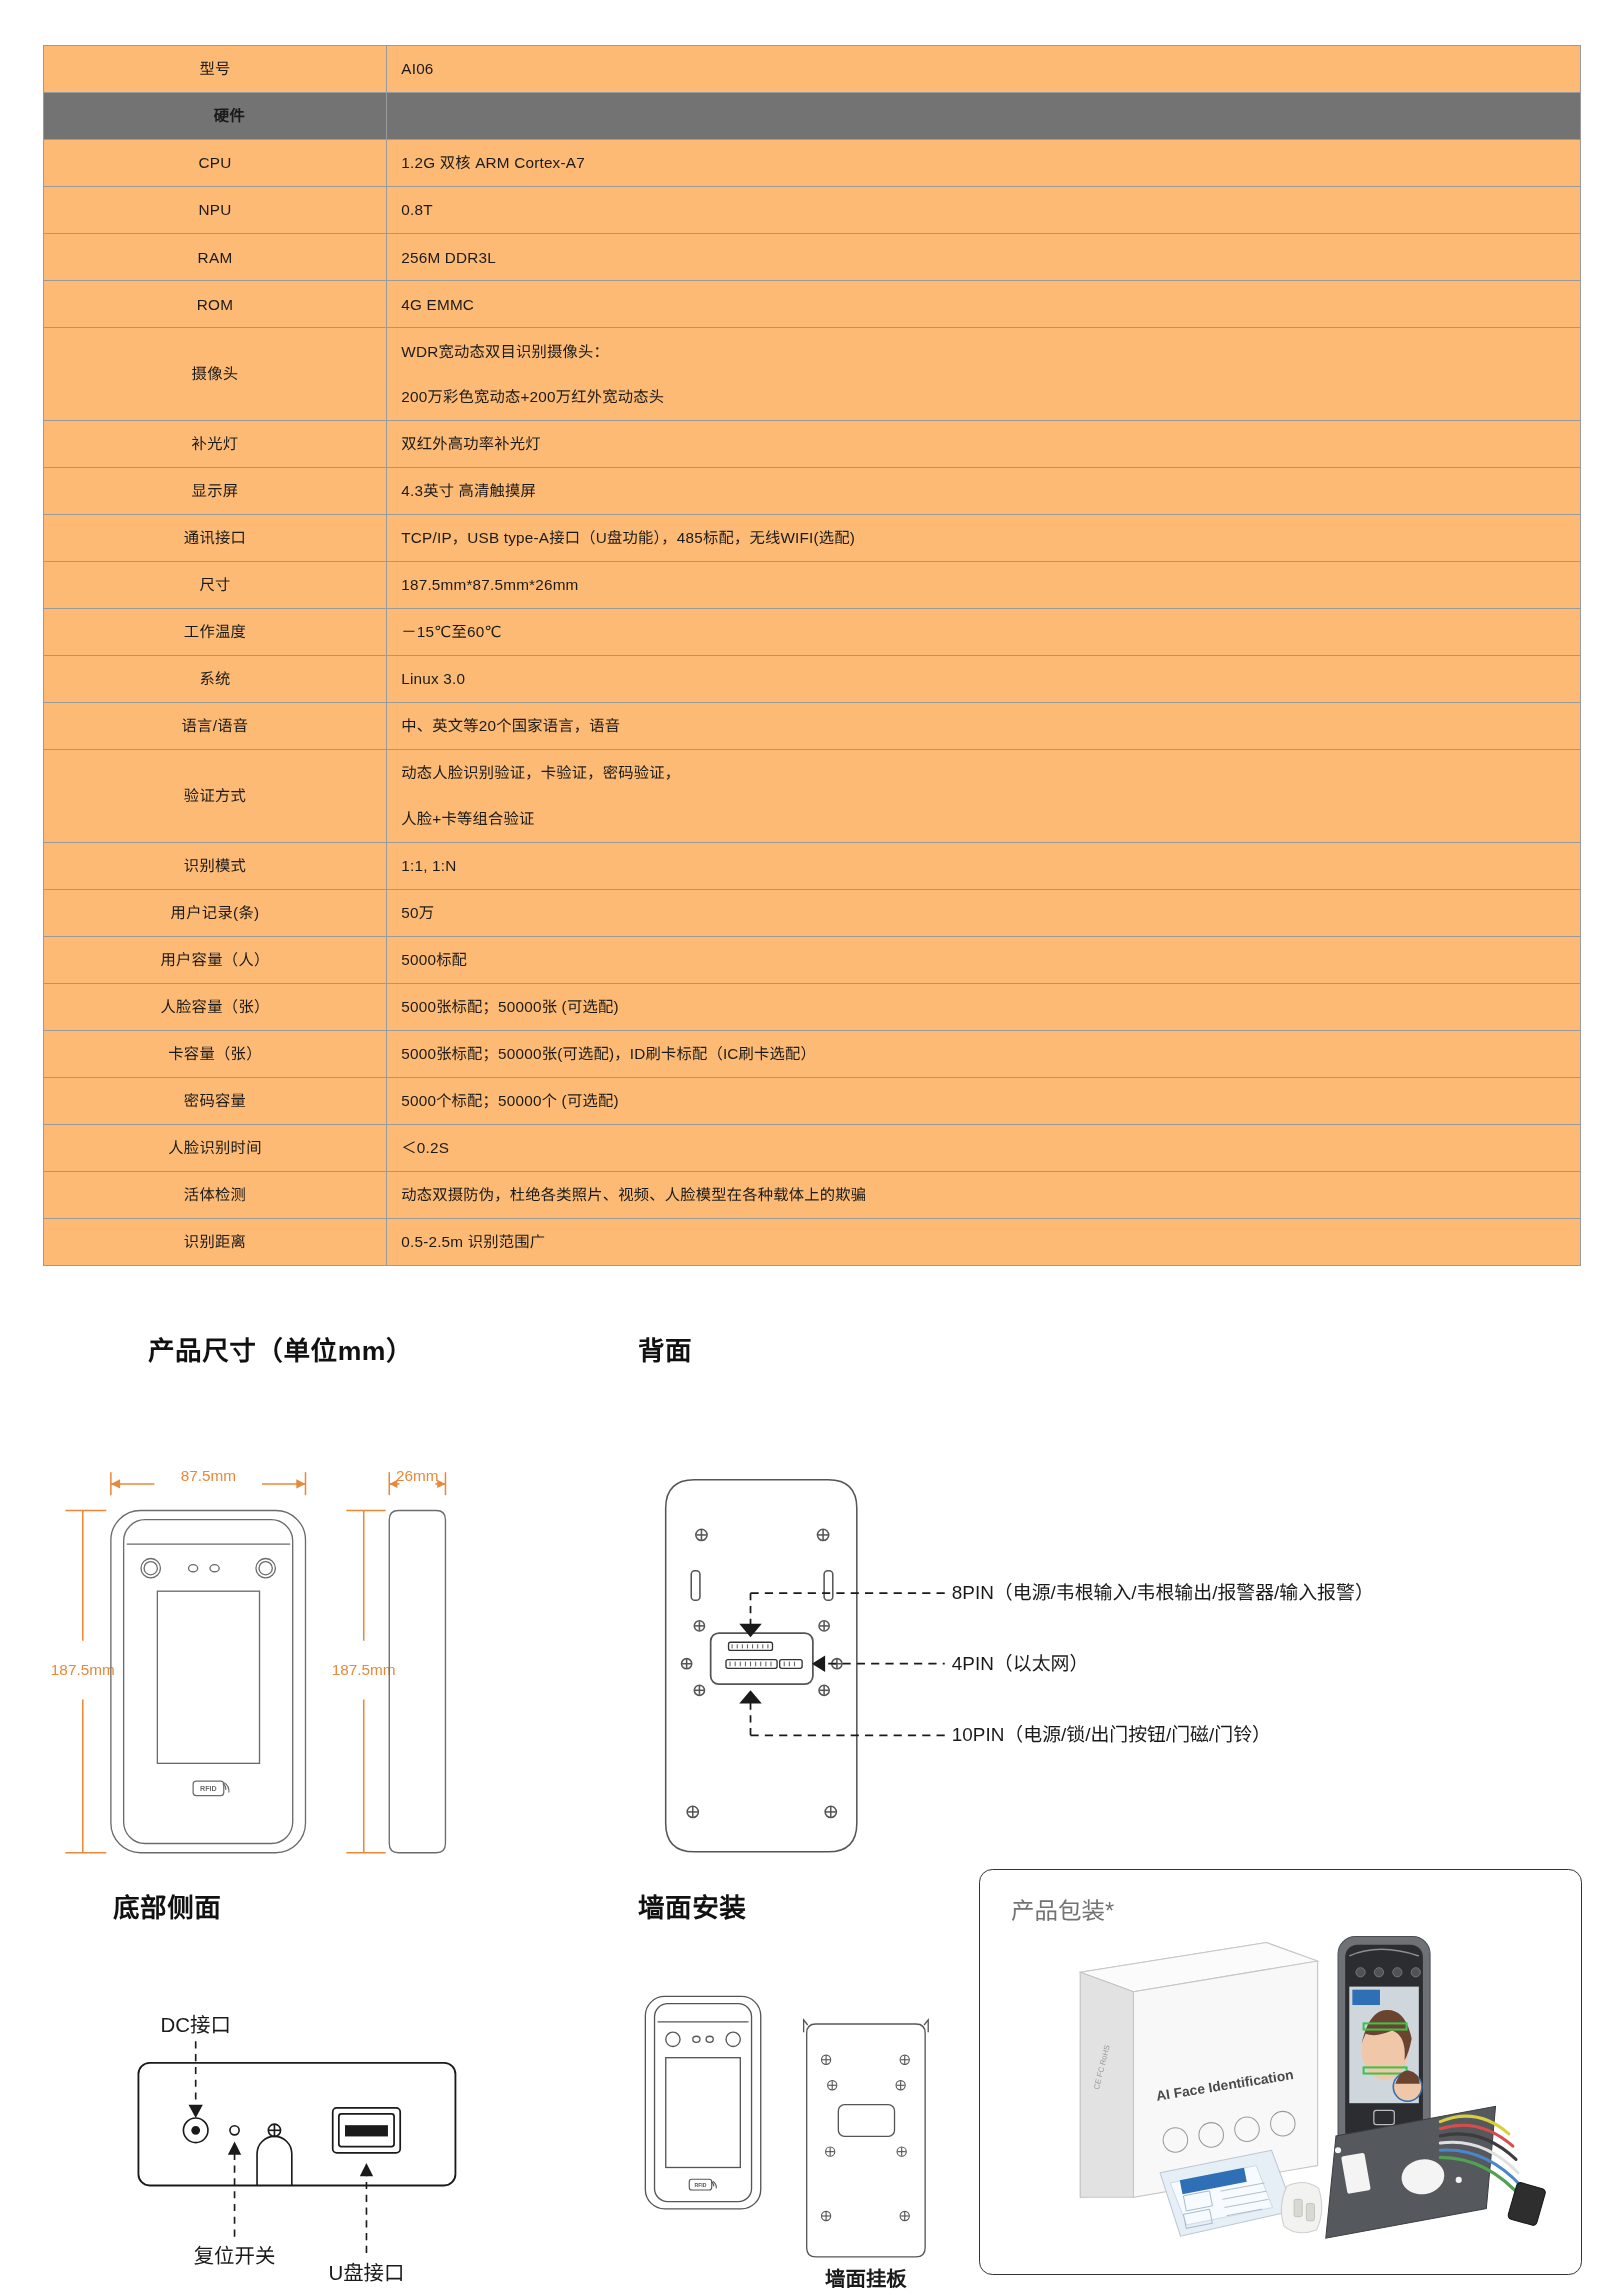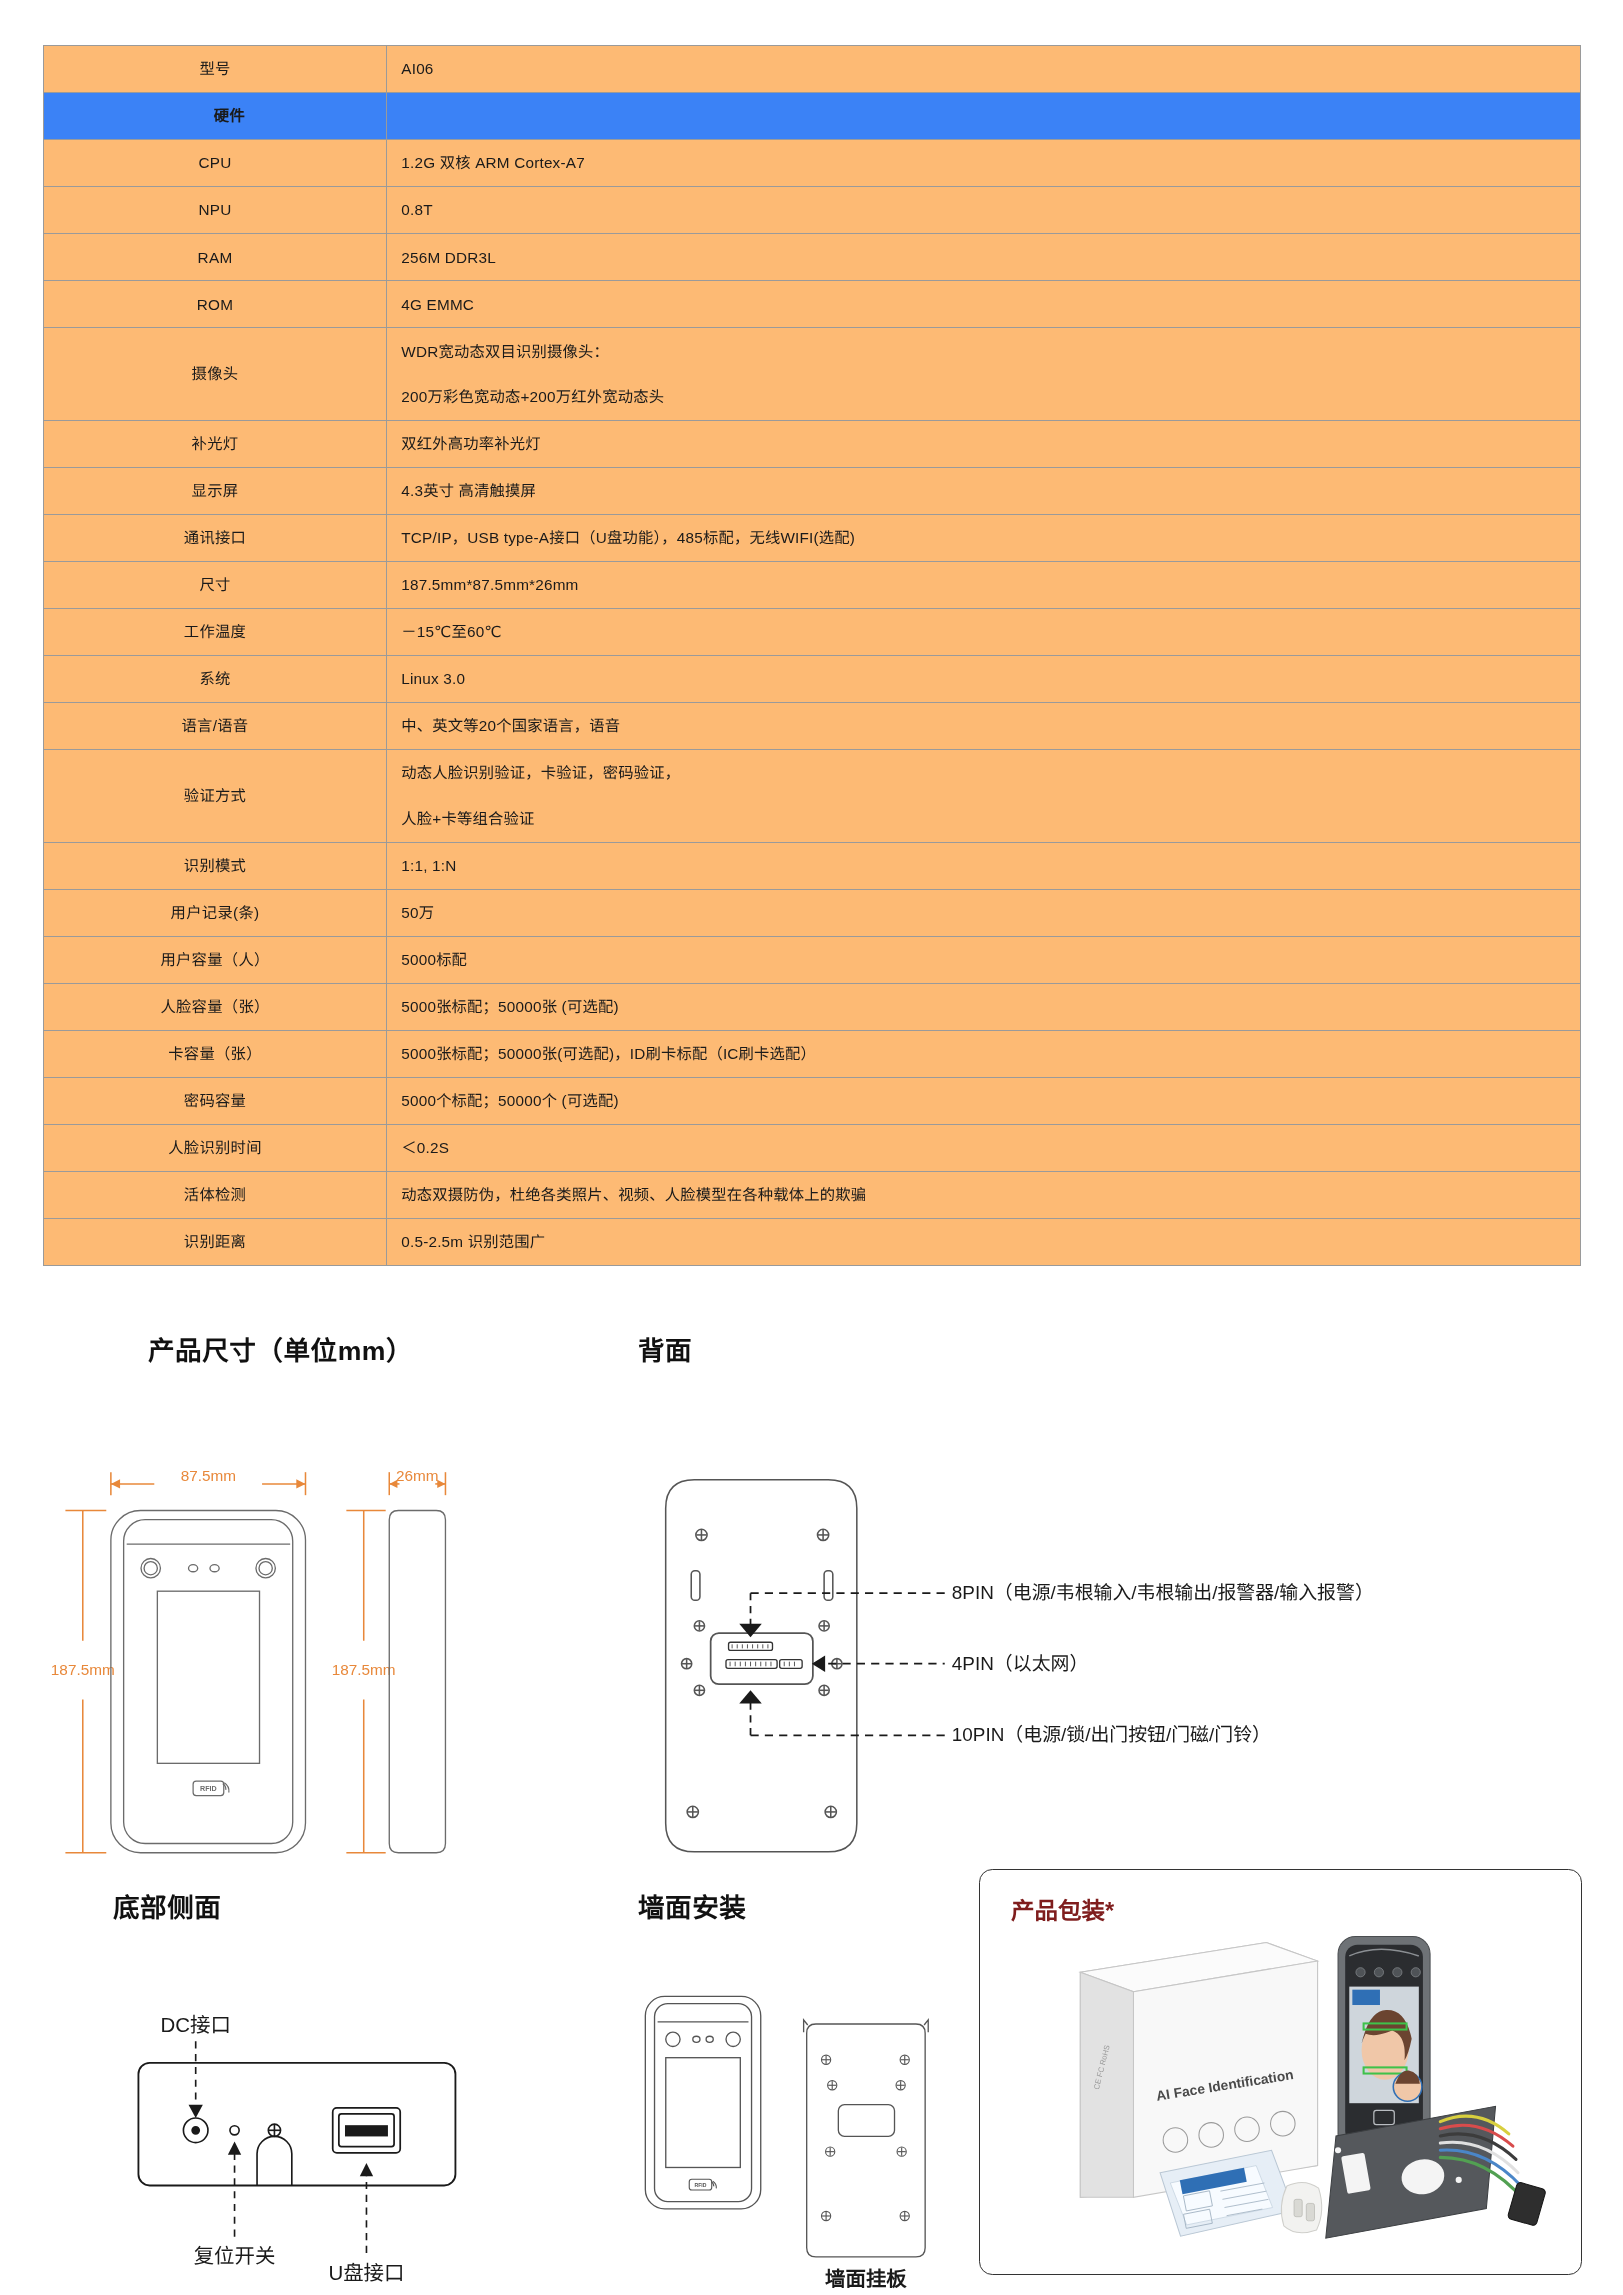--- a/index.html
+++ b/index.html
@@ -28,21 +28,21 @@
     text-align:center;
     padding:11.2px 5.1px;
     letter-spacing:0.3px;
   }
   .spec-table td.value{
     text-align:left;
     padding:11.2px 0 11.2px 14.3px;
     letter-spacing:0.2px;
   }
   .spec-table tr.section td{
-    background:#3b82f6;
+    background:#737373;
     font-weight:bold;
     padding-left:34px;
   }
   .spec-table tr.section td.label{font-weight:bold;}
   .val-line{display:block;}
   .val-line + .val-line{margin-top:21.5px;}
 
   
   .sec-head{
     position:absolute;
@@ -64,21 +64,21 @@
   #dia-bot  {left:77px; top:1943px; width:537px;height:317px;}
   #dia-wall {left:634px;top:1938px; width:327px; height:337px;}
 
   
   #pack-panel{
     position:absolute;left:979px;top:1869px;width:601px;height:404px;
     border:1.5px solid #333;border-radius:13.3px;background:#fff;overflow:hidden;
   }
   #pack-title{
     position:absolute;left:31px;top:21.5px;
-    font-size:23.5px;font-weight:bold;color:#7f1d1d;white-space:nowrap;
+    font-size:23.5px;font-weight:normal;color:#737373;white-space:nowrap;
   }
   .pack-art{position:absolute;left:0;top:0;width:100%;height:100%;}
   .box-label{
     font-size:27px;font-weight:bold;fill:#4a4a4a;
     font-family:"Liberation Sans",sans-serif;
   }
 </style>
 </head>
 <body>
 

